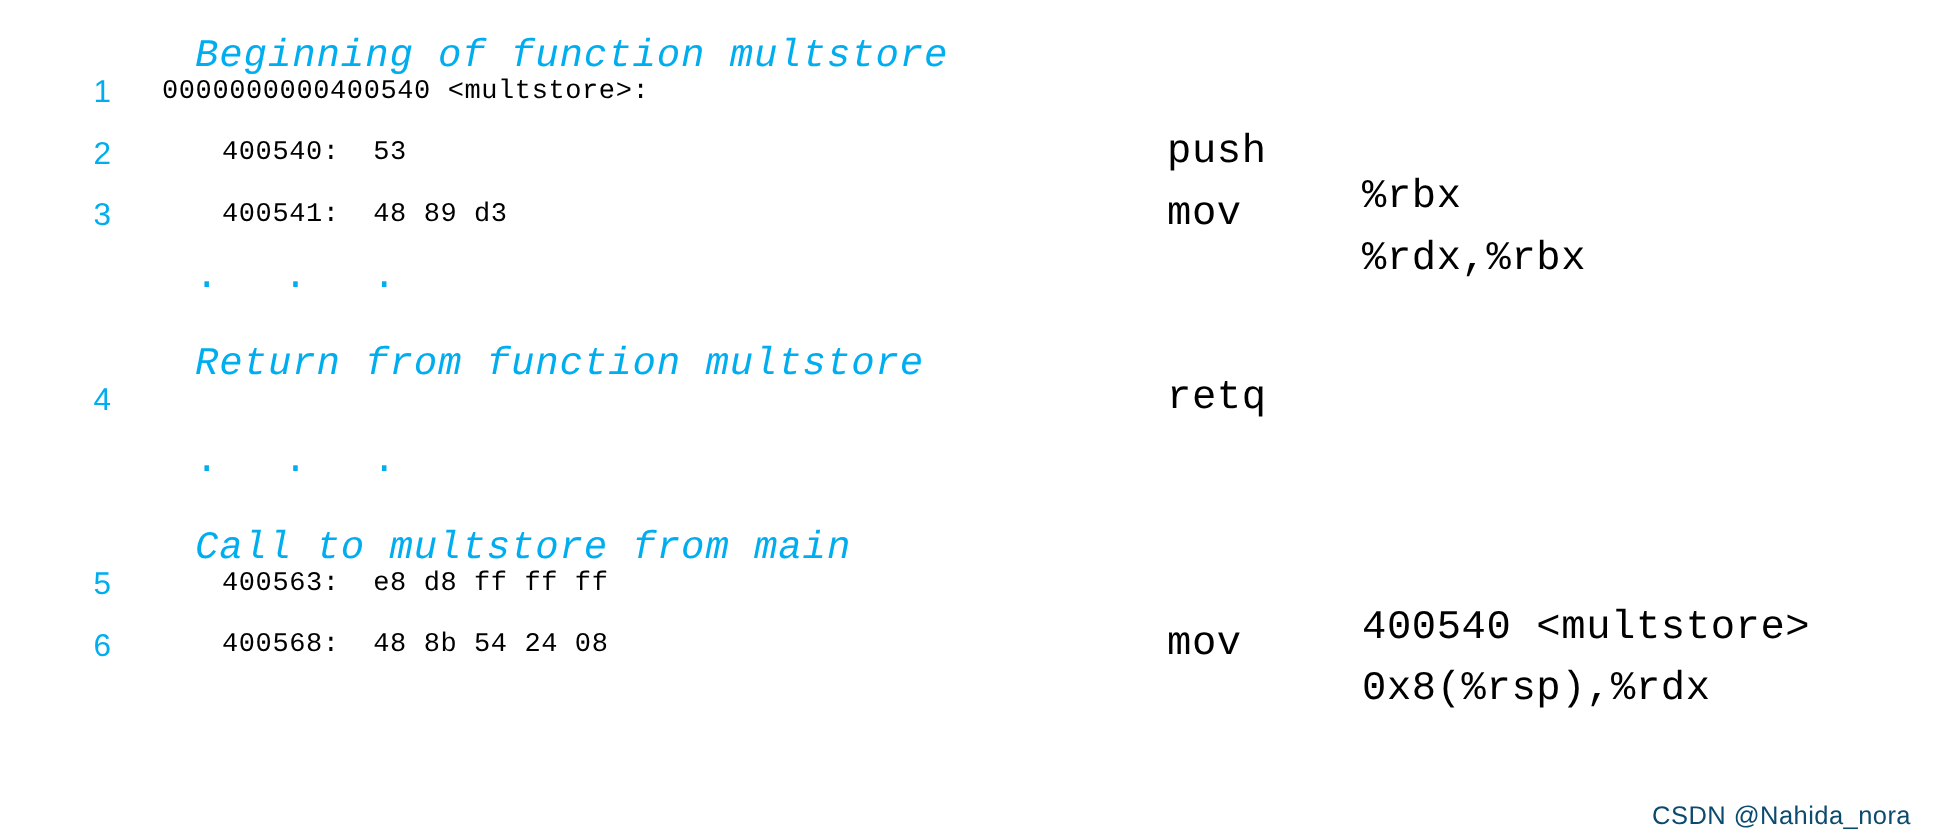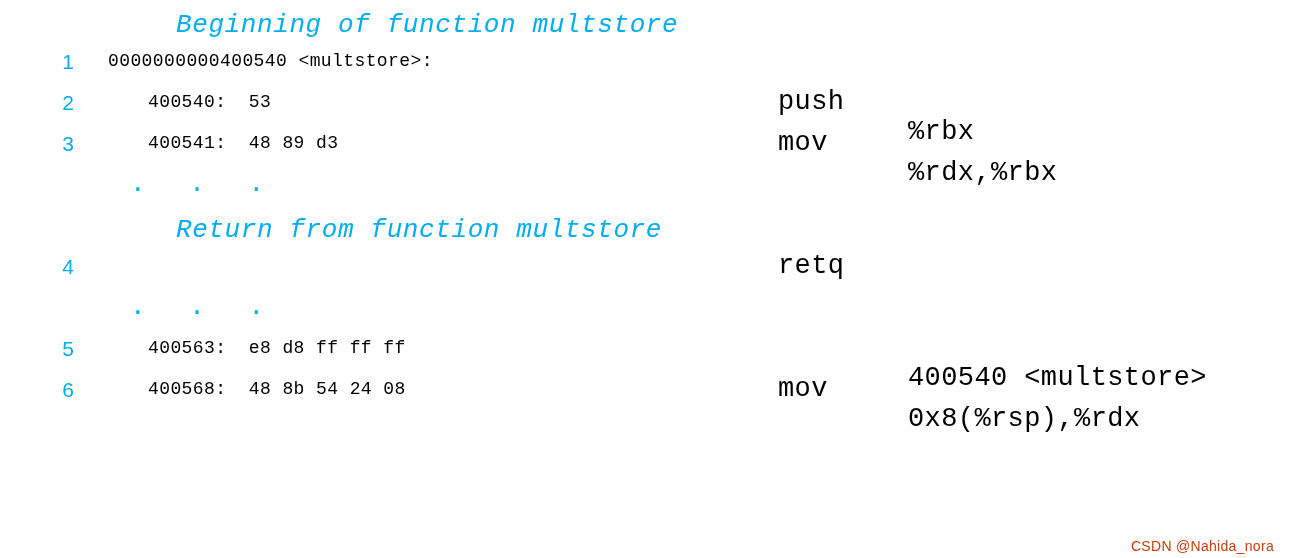--- a/index.html
+++ b/index.html
@@ -55,28 +55,27 @@
   }
 
   .code.indent {
     left: 148px;
   }
 
   
   .comment {
     position: absolute;
     left: 130px;
-    top: 5px;
+    top: 17px;
     font-family: "Liberation Mono", "DejaVu Sans Mono", monospace;
     font-style: italic;
     font-size: 26px;
     color: #00AEEF;
     letter-spacing: 0.6px;
     white-space: pre;
-    margin-left: 46px;
   }
 
   
   .ellipsis {
     position: absolute;
     left: 130px;
     top: 0;
     font-family: "Liberation Mono", "DejaVu Sans Mono", monospace;
     font-size: 26px;
     color: #00AEEF;
@@ -106,22 +105,22 @@
     letter-spacing: 0.4px;
     white-space: pre;
     margin-top: 30px;
   }
 
   .watermark {
     position: absolute;
     right: 16px;
     bottom: 4px;
     font-family: "Liberation Sans", "DejaVu Sans", sans-serif;
-    font-size: 14px;
-    color: #c2410c;
+    font-size: 17px;
+    color: #0c4a6e;
     letter-spacing: 0.3px;
     white-space: pre;
   }
 </style>
 </head>
 <body>
 
 <div id="listing">
 
   <div class="row" style="top:0px;">
@@ -163,20 +162,24 @@
     <span class="gutter">4</span>
     <span class="mnemonic">retq</span>
     <span class="operands"></span>
   </div>
 
   <div class="row">
     <span class="gutter"></span>
     <span class="ellipsis">. . .</span>
   </div>
 
+  <div class="row">
+    <span class="gutter"></span>
+    <span class="comment">Call to multstore from main</span>
+  </div>
 
   <div class="row">
     <span class="gutter">5</span>
     <span class="code indent">400563:  e8 d8 ff ff ff</span>
     <span class="operands">400540 &lt;multstore&gt;</span>
   </div>
 
   <div class="row">
     <span class="gutter">6</span>
     <span class="code indent">400568:  48 8b 54 24 08</span>

